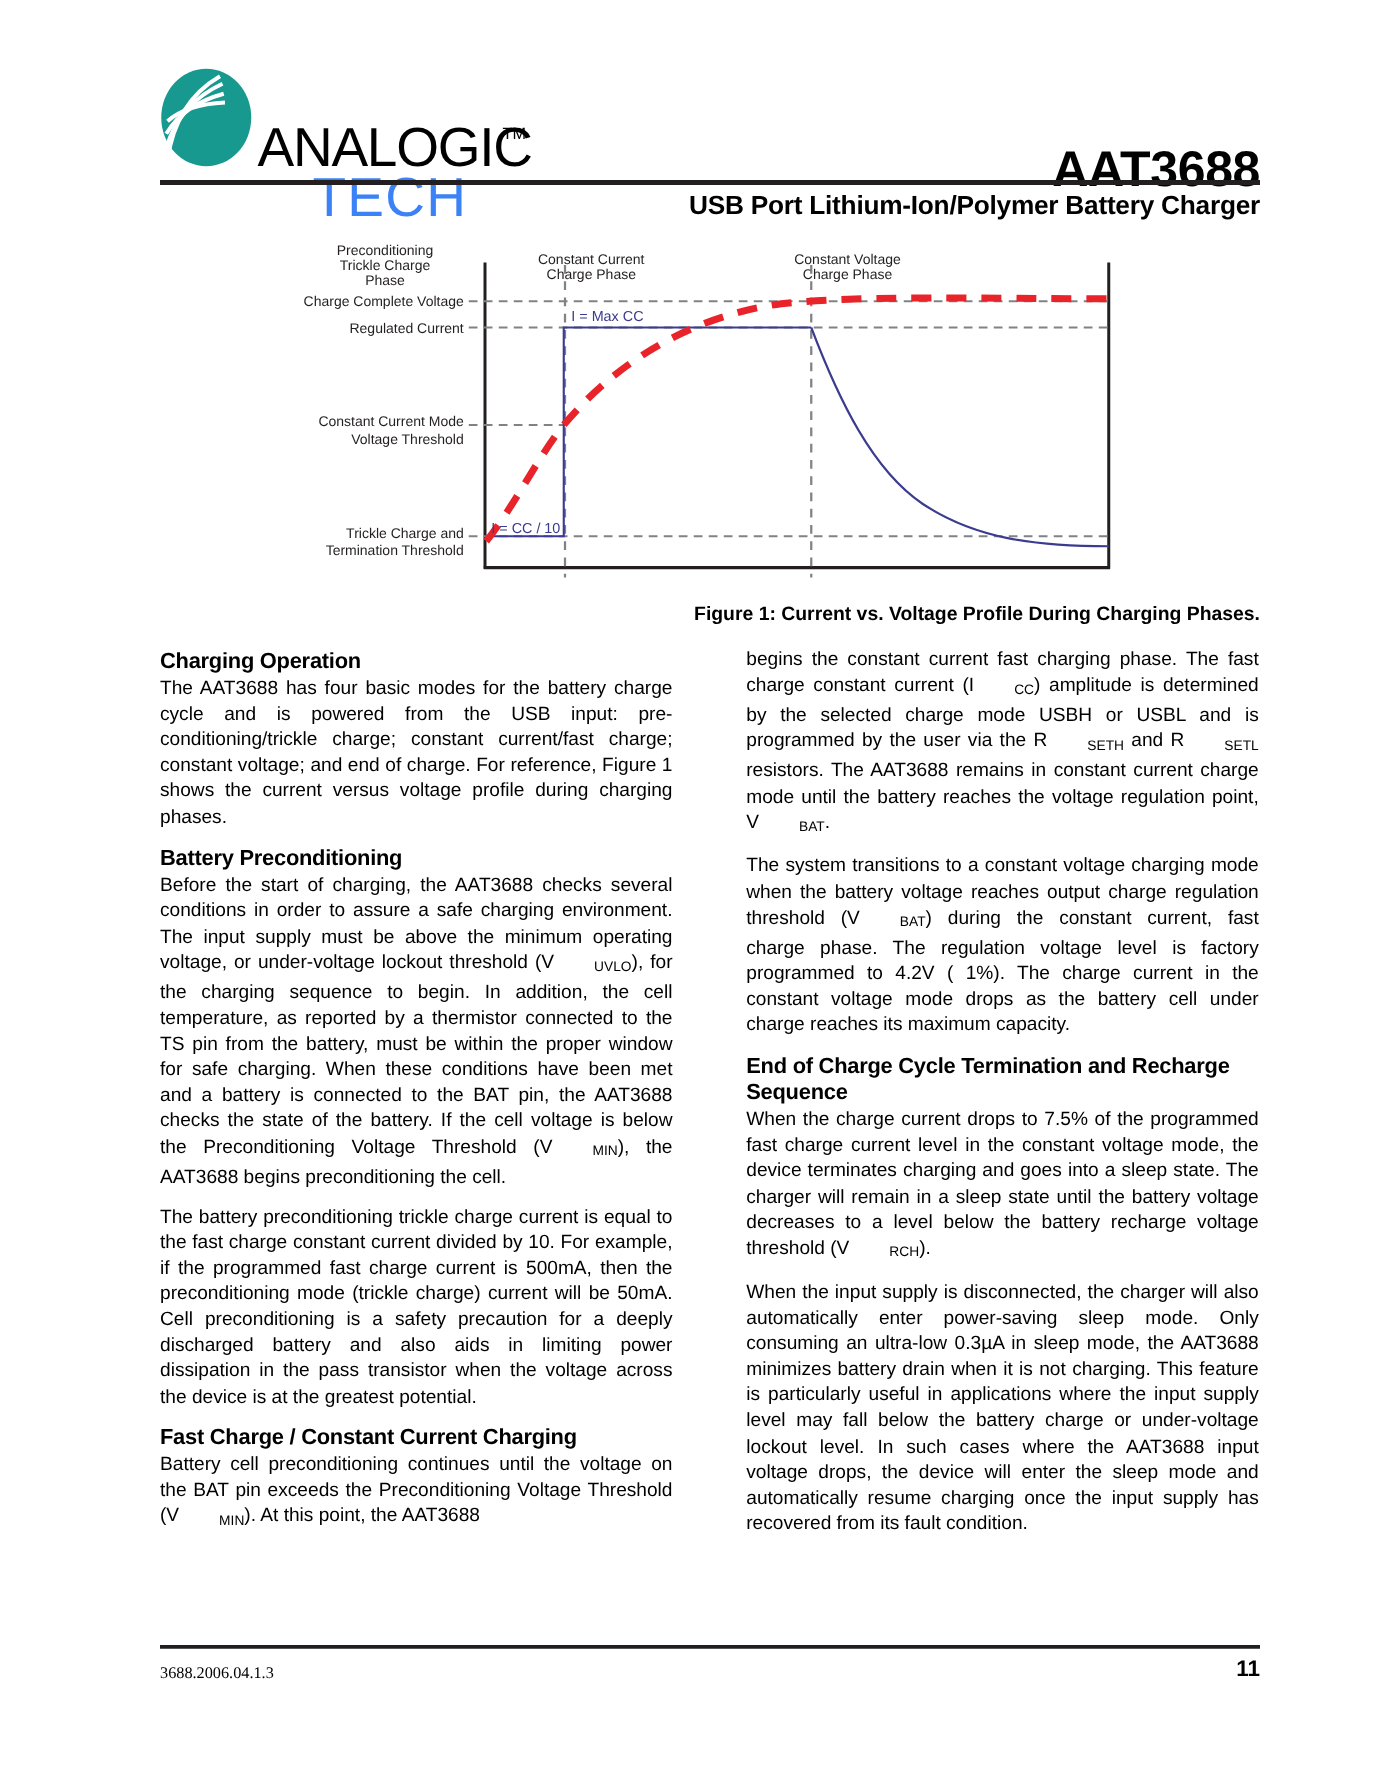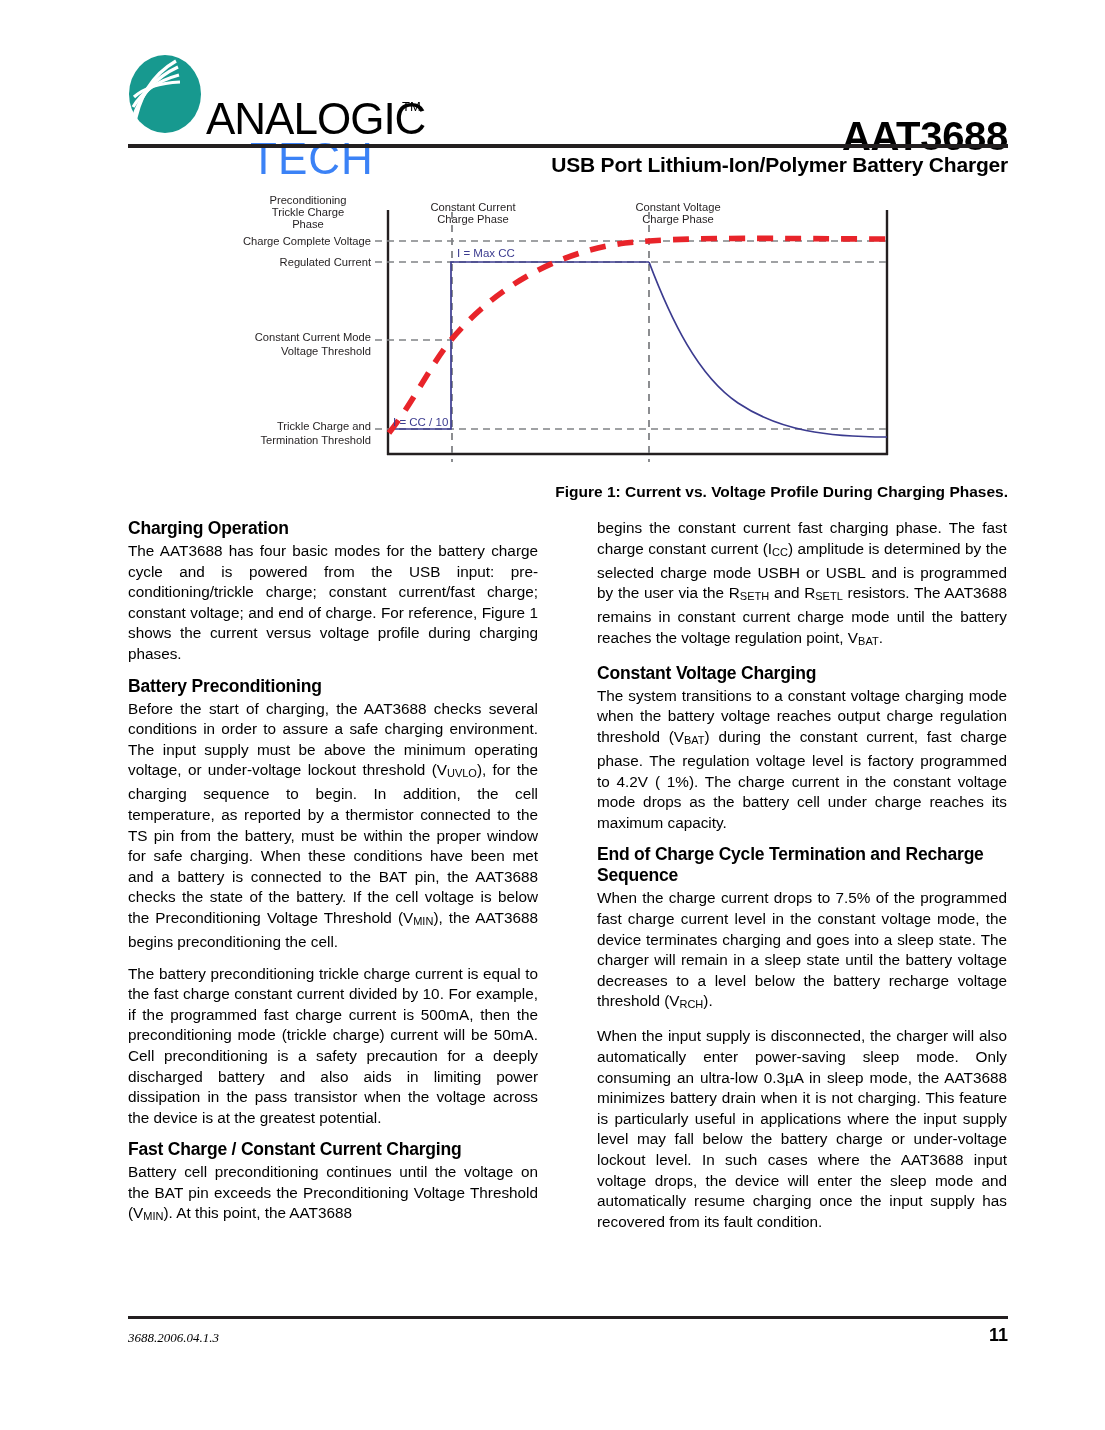--- a/index.html
+++ b/index.html
@@ -68,31 +68,31 @@
     line-height:21px; letter-spacing:-0.2px;
   }
   p.body {
     margin:0 0 11px 0;
     text-align:justify;
     text-justify:inter-word;
     hyphens:none;
   }
   p.body.last { margin-bottom:0; }
   p.cont { margin-top:0; }
-  sub { font-size:0.72em; vertical-align:-0.22em; }
+  sub { font-size:0.72em; vertical-align:-0.22em;padding-left:32px; }
 
   
   .footer-rule {
     position:absolute; left:128px; top:1316px; width:880px; height:3px;
     background:#231f20;
   }
   .footer-left {
     position:absolute; left:128px; top:1330px;
     font-family:"Liberation Serif", serif;
-    font-style:italic; font-size:13px;
+    font-size:13px;
   }
   .footer-right {
     position:absolute; right:97px; top:1325px;
     font-size:18px; font-weight:bold;
   }
 </style>
 </head>
 <body>
 
 <div class="page">
@@ -188,21 +188,20 @@
     <p class="body">The battery preconditioning trickle charge current is equal to the fast charge constant current divided by 10.  For example, if the programmed fast charge current is 500mA, then the preconditioning mode (trickle charge) current will be 50mA. Cell preconditioning is a safety precaution for a deeply discharged battery and also aids in limiting power dissipation in the pass transistor when the voltage across the device is at the greatest potential.</p>
 
     <h2 class="sect">Fast Charge / Constant Current Charging</h2>
     <p class="body last"><span>Battery cell preconditioning continues until the voltage on the BAT pin exceeds the Preconditioning Voltage Threshold (V</span><sub>MIN</sub><span>). At this point, the AAT3688</span></p>
   </div>
 
   <div class="col col-right">
 
     <p class="body cont"><span>begins the constant current fast charging phase. The fast charge constant current (I</span><sub>CC</sub><span>) amplitude is determined by the selected charge mode USBH or USBL and is programmed by the user via the R</span><sub>SETH</sub><span> and R</span><sub>SETL</sub><span> resistors.  The AAT3688 remains in constant current charge mode until the battery reaches the voltage regulation point, V</span><sub>BAT</sub><span>.</span></p>
 
-    <h2 class="sect">Constant Voltage Charging</h2>
     <p class="body"><span>The system transitions to a constant voltage charging mode when the battery voltage reaches output charge regulation threshold (V</span><sub>BAT</sub><span>) during the constant current, fast charge phase.  The regulation voltage level is factory programmed to 4.2V ( 1%). The charge current in the constant voltage mode drops as the battery cell under charge reaches its maximum capacity.</span></p>
 
     <h2 class="sect">End of Charge Cycle Termination and Recharge Sequence</h2>
     <p class="body"><span>When the charge current drops to 7.5% of the programmed fast charge current level in the constant voltage mode, the device terminates charging and goes into a sleep state.  The charger will remain in a sleep state until the battery voltage decreases to a level below the battery recharge voltage threshold (V</span><sub>RCH</sub><span>).</span></p>
 
     <p class="body last">When the input supply is disconnected, the charger will also automatically enter power-saving sleep mode. Only consuming an ultra-low 0.3µA in sleep mode, the AAT3688 minimizes battery drain when it is not charging. This feature is particularly useful in applications where the input supply level may fall below the battery charge or under-voltage lockout level. In such cases where the AAT3688 input voltage drops, the device will enter the sleep mode and automatically resume charging once the input supply has recovered from its fault condition.</p>
   </div>
 
   <div class="footer-rule"></div>
   <div class="footer-left">3688.2006.04.1.3</div>

